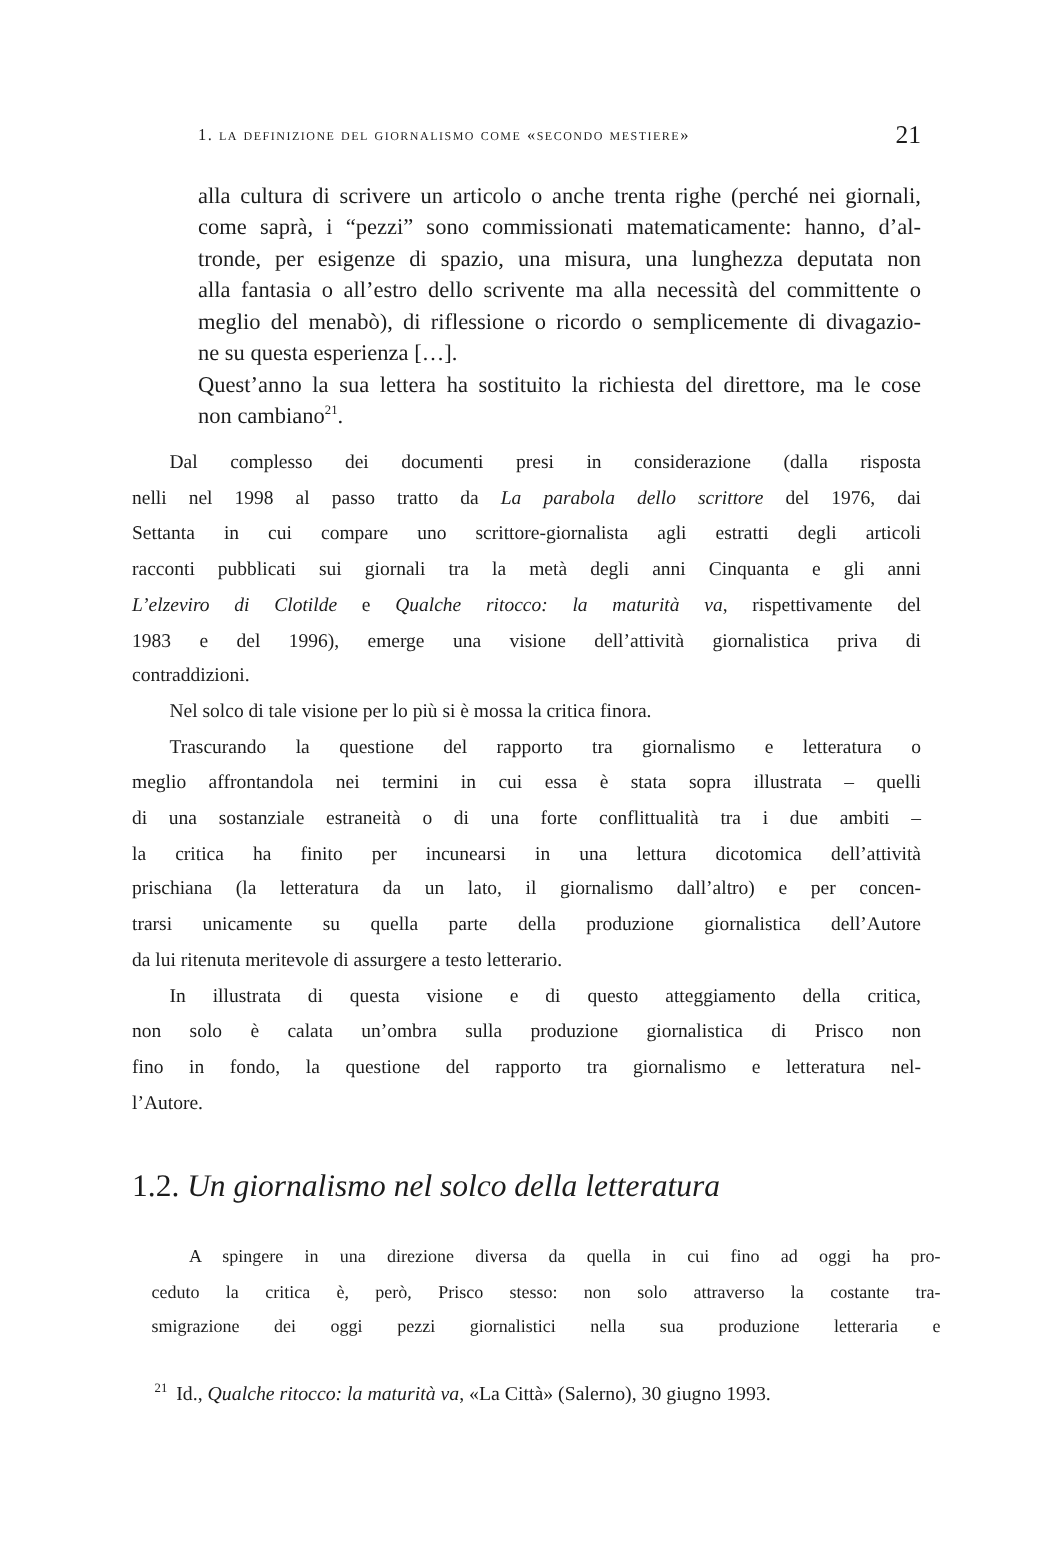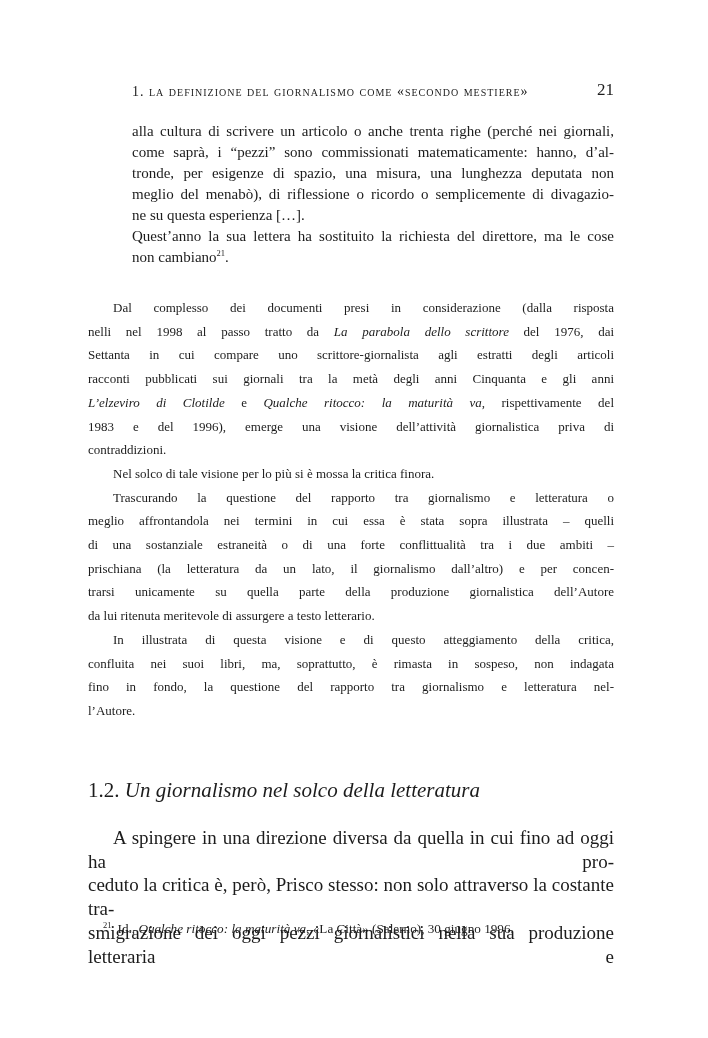--- a/index.html
+++ b/index.html
@@ -25,21 +25,21 @@
       position: absolute;
       top: 80px;
       left: 0;
       width: 526px;
       height: 24px;
     }
     .running-head .title {
       position: absolute;
       left: 44px;
       top: 4px;
-      font-size: 14px;
+      font-size: 11px;
       font-variant: small-caps;
       letter-spacing: 1px;
       white-space: nowrap;
     }
     .running-head .pagenum {
       position: absolute;
       right: 0;
       top: 0;
       font-size: 17px;
     }
@@ -66,23 +66,23 @@
       position: absolute;
       top: 779px;
       left: 0;
       font-size: 21px;
       line-height: 23px;
       white-space: nowrap;
     }
     .body2 {
       position: absolute;
       top: 826px;
-      left: 0;
+      left: 13px;
       width: 526px;
-      font-size: 19px;
+      font-size: 12px;
       line-height: 23.7px;
       text-align: justify;
     }
     .footnote {
       position: absolute;
       top: 916px;
       left: 15px;
       font-size: 13.2px;
       line-height: 18px;
       white-space: nowrap;
@@ -108,20 +108,21 @@
 
   <div class="running-head">
     <span class="title">1. la definizione del giornalismo come «secondo mestiere»</span>
     <span class="pagenum">21</span>
   </div>
 
   <div class="quote">
     <span class="line">alla cultura di scrivere un articolo o anche trenta righe (perché nei giornali,</span>
     <span class="line">come saprà, i “pezzi” sono commissionati matematicamente: hanno, d’al-</span>
     <span class="line">tronde, per esigenze di spazio, una misura, una lunghezza deputata non</span>
+    <span class="line">alla fantasia o all’estro dello scrivente ma alla necessità del committente o</span>
     <span class="line">meglio del menabò), di riflessione o ricordo o semplicemente di divagazio-</span>
     <span class="line last">ne su questa esperienza […].</span>
     <span class="line">Quest’anno la sua lettera ha sostituito la richiesta del direttore, ma le cose</span>
     <span class="line last"><span>non cambiano</span><sup class="fnref">21</sup><span>.</span></span>
   </div>
 
   <div class="body">
     <div>
       <span class="line" style="text-indent:25px">Dal complesso dei documenti presi in considerazione (dalla risposta</span>
       <span class="line"><span>nelli nel 1998 al passo tratto da </span><i>La parabola dello scrittore</i><span> del 1976, dai</span></span>
@@ -131,41 +132,42 @@
       <span class="line">1983 e del 1996), emerge una visione dell’attività giornalistica priva di</span>
       <span class="line last">contraddizioni.</span>
     </div>
     <div>
       <span class="line last" style="text-indent:25px">Nel solco di tale visione per lo più si è mossa la critica finora.</span>
     </div>
     <div>
       <span class="line" style="text-indent:25px">Trascurando la questione del rapporto tra giornalismo e letteratura o</span>
       <span class="line">meglio affrontandola nei termini in cui essa è stata sopra illustrata – quelli</span>
       <span class="line">di una sostanziale estraneità o di una forte conflittualità tra i due ambiti –</span>
+      <span class="line">la critica ha finito per incunearsi in una lettura dicotomica dell’attività</span>
       <span class="line">prischiana (la letteratura da un lato, il giornalismo dall’altro) e per concen-</span>
       <span class="line">trarsi unicamente su quella parte della produzione giornalistica dell’Autore</span>
       <span class="line last">da lui ritenuta meritevole di assurgere a testo letterario.</span>
     </div>
     <div>
       <span class="line" style="text-indent:25px">In illustrata di questa visione e di questo atteggiamento della critica,</span>
-      <span class="line">confluita nei suoi libri, ma, soprattutto, è rimasta in sospeso, non indagata</span>
+      <span class="line">non solo è calata un’ombra sulla produzione giornalistica di Prisco non</span>
       <span class="line">fino in fondo, la questione del rapporto tra giornalismo e letteratura nel-</span>
       <span class="line last">l’Autore.</span>
     </div>
   </div>
 
   <div class="section-head">
     <span>1.2. </span><i>Un giornalismo nel solco della letteratura</i>
   </div>
 
   <div class="body2">
     <div>
       <span class="line" style="text-indent:25px">A spingere in una direzione diversa da quella in cui fino ad oggi ha pro-</span>
       <span class="line">ceduto la critica è, però, Prisco stesso: non solo attraverso la costante tra-</span>
       <span class="line">smigrazione dei oggi pezzi giornalistici nella sua produzione letteraria e</span>
     </div>
   </div>
 
   <div class="footnote">
-    <span class="fn-num">21</span><span>Id., </span><i>Qualche ritocco: la maturità va</i><span>, «La Città» (Salerno), 30 giugno 1996.</span>
+    <span class="fn-num">21</span><span>Id., </span><i>Qualche ritocco: la maturità va</i><span>, «La Città» (Salerno), 30 giugno 1993.</span>
   </div>
 
 </div>
 
 </body></html>

